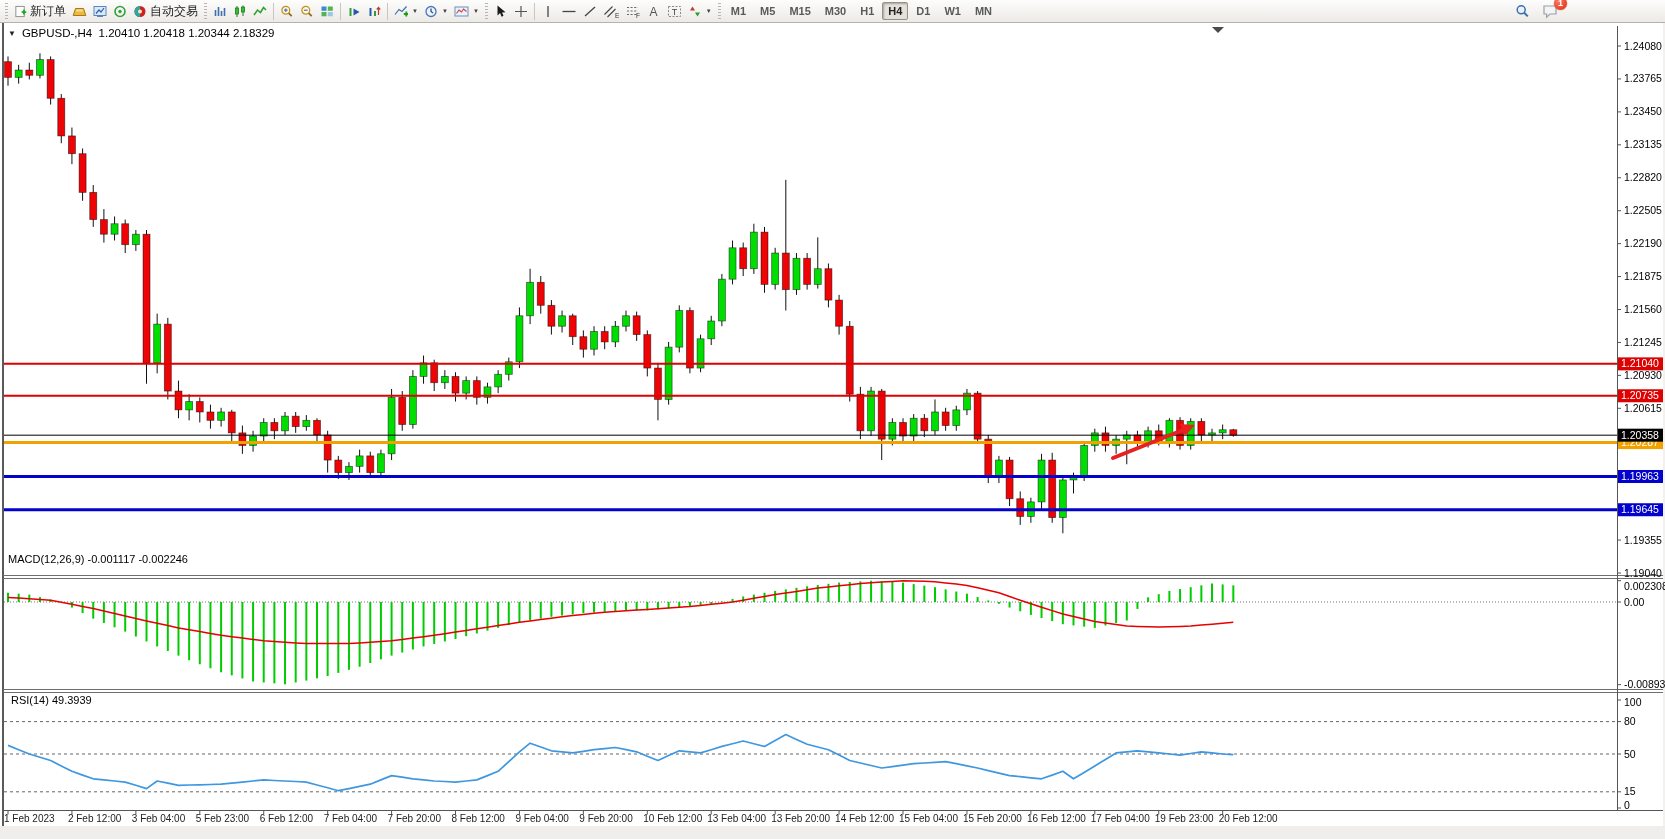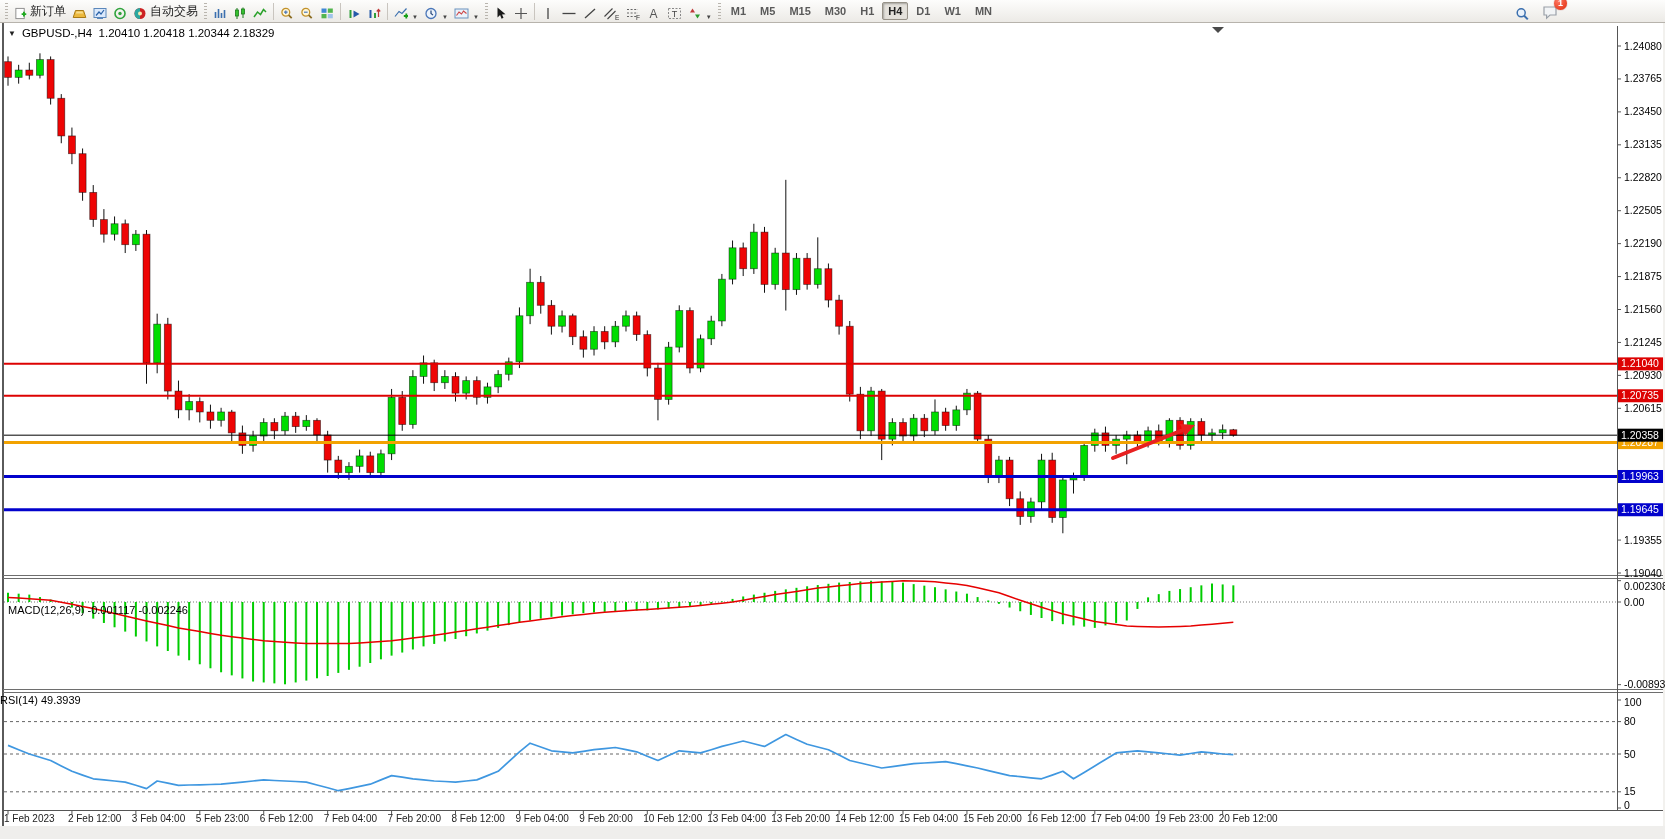--- a/index.html
+++ b/index.html
@@ -6,39 +6,39 @@
   body{width:1665px;height:839px;position:relative;overflow:hidden;background:#f2f1ee;
        font-family:"Liberation Sans",sans-serif;-webkit-font-smoothing:antialiased}
   
   #toolbar{position:absolute;left:0;top:0;width:1665px;height:23px;
     background:linear-gradient(#fdfdfc,#eceae6);border-bottom:1px solid #b7b3ac;
     display:flex;align-items:center;box-sizing:border-box;z-index:5;padding-left:2px}
   .grip{width:3px;height:16px;margin:0 3px;
     background:repeating-linear-gradient(to bottom,#b9b5ae 0 1px,transparent 1px 3px)}
   .sep{width:1px;height:17px;background:#c9c5bf;margin:0 3px}
   .tbtn{height:20px;min-width:20px;border:1px solid transparent;background:transparent;
-    display:inline-flex;align-items:flex-end;justify-content:center;gap:3px;padding:0 2px;
+    display:inline-flex;align-items:center;justify-content:center;gap:3px;padding:0 2px;
     font:12px "Liberation Sans",sans-serif;color:#222;border-radius:2px;cursor:default}
   .dd{font-size:6px;color:#444;margin-left:1px;line-height:1}
   .tf{height:18px;padding:0 5px;margin:0 1px;font:bold 11px "Liberation Sans",sans-serif;
     color:#5a5a5a;border:1px solid transparent;background:transparent;border-radius:2px;
     display:inline-flex;align-items:center}
   .tf.selected{border:1px solid #979288;background:#e4e1db;box-shadow:inset 1px 1px 2px rgba(0,0,0,.28);color:#222}
   #tb-right{position:absolute;left:1512px;top:1px;display:flex;align-items:center;gap:6px}
   .badge{position:absolute;right:-6px;top:-4px;width:13px;height:13px;border-radius:50%;
     background:radial-gradient(circle at 35% 30%,#ff7a66,#e02807);color:#fff;
     font:bold 9px/13px "Liberation Sans",sans-serif;text-align:center;box-shadow:0 0 1px #922}
   .chatwrap{position:relative}
   
   #chart-svg{position:absolute;left:0;top:0;z-index:1}
   .overlay{position:absolute;z-index:3;color:#000;white-space:pre}
   #chart-title{left:8px;top:27px;font:11.5px "Liberation Sans",sans-serif;display:flex;align-items:center;gap:6px}
   #chart-title .tri{font-size:8px;color:#222}
-  #macd-label{left:8px;top:604px;font:11px "Liberation Sans",sans-serif}
-  #rsi-label{left:0;top:694px;font:11px "Liberation Sans",sans-serif}
+  #macd-label{left:8px;top:553px;font:11px "Liberation Sans",sans-serif}
+  #rsi-label{left:11px;top:694px;font:11px "Liberation Sans",sans-serif}
   svg text{font-family:"Liberation Sans",sans-serif}
 </style>
 </head>
 <body>
 
 <svg id="chart-svg" width="1665" height="839" viewBox="0 0 1665 839">
     <g>
       <rect x="0" y="23" width="1663" height="803" fill="#ffffff"></rect>
       <rect x="2" y="23" width="2" height="803" fill="#5a5a5a"></rect>
       <rect x="0" y="826" width="1665" height="13" fill="#efeeec"></rect>

